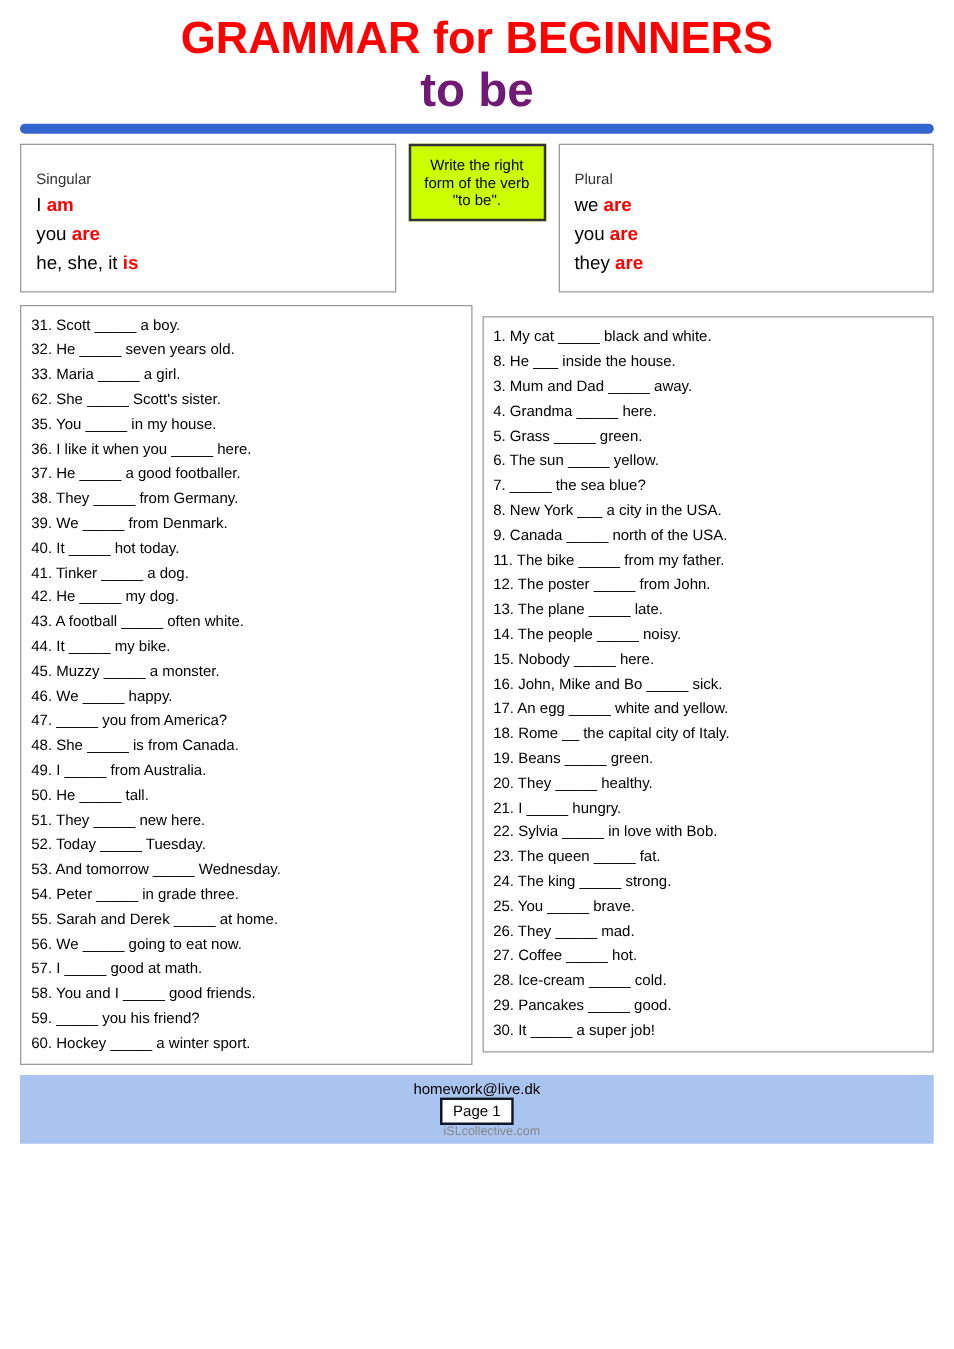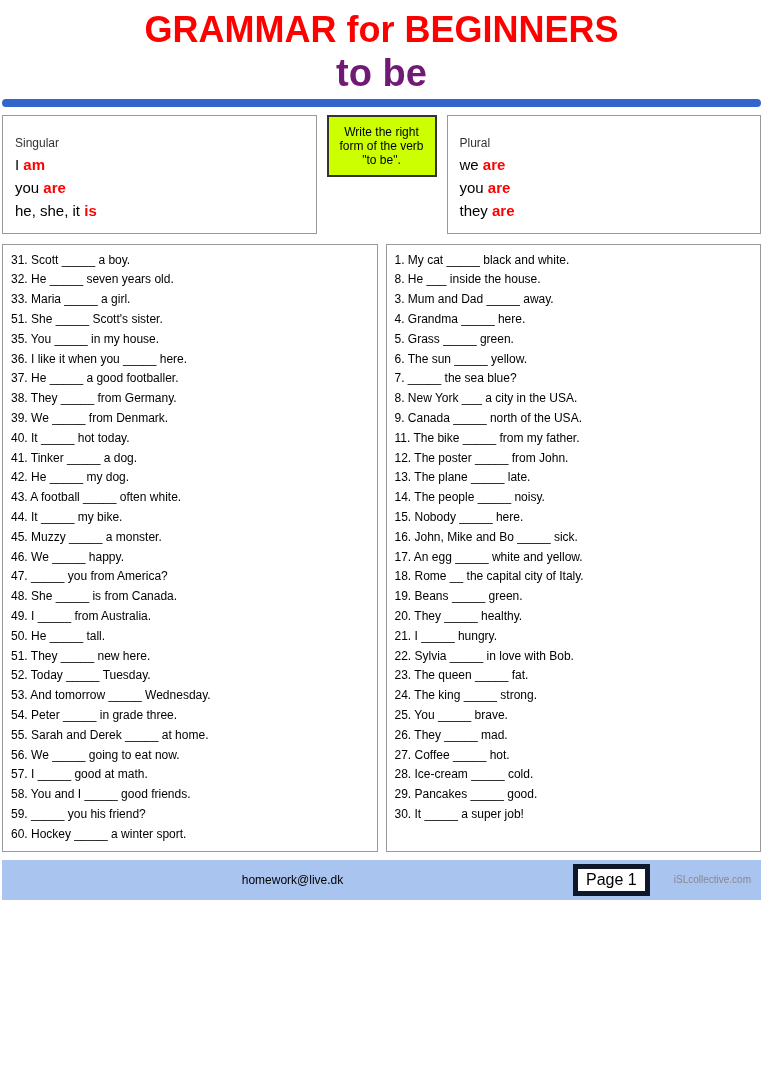--- a/index.html
+++ b/index.html
@@ -6,21 +6,21 @@
     body {
       width: 763px;
       min-height: 1079px;
       background: white;
       font-family: Arial, sans-serif;
       font-size: 13px;
     }
     .page {
       width: 763px;
       min-height: 1079px;
-      padding: 10px 2px;
+      padding: 10px 16px;
       background: white;
     }
     .title-main {
       text-align: center;
       font-size: 36px;
       font-weight: bold;
       color: red;
       font-family: 'Arial Black', Arial, sans-serif;
       line-height: 1.1;
       margin-bottom: 2px;
@@ -67,48 +67,50 @@
       padding: 8px;
       width: 110px;
       text-align: center;
       font-size: 12px;
       background: #ccff00;
       align-self: flex-start;
     }
     .exercises-container {
       display: flex;
       gap: 8px;
+      align-items: center;
     }
     .exercise-box {
       border: 1.5px solid #999;
       padding: 6px 8px;
       flex: 1;
       font-size: 12px;
       line-height: 1.65;
     }
     .exercise-box .item {
       white-space: nowrap;
     }
     .footer {
       display: flex;
       align-items: center;
       background: #aac4f0;
       margin-top: 8px;
       padding: 4px 10px;
       font-size: 12px;
+      flex-direction: column;
     }
     .footer-email {
       flex: 1;
       text-align: center;
     }
     .footer-page {
-      border: 5px solid #0f172a;
+      border: 2px solid #0f172a;
       background: white;
       padding: 2px 8px;
-      font-size: 16px;
+      font-size: 12px;
     }
     .watermark {
       font-size: 10px;
       color: #888;
       margin-left: 24px;
     }
   </style>
 </head>
 <body>
 
@@ -146,21 +148,21 @@
         they <span class="red-word">are</span>
       </div>
     </div>
   </div>
 
   <div class="exercises-container">
     <div class="exercise-box" id="left-exercise">
     <div class="item">31. Scott _____ a boy.</div>
         <div class="item">32. He _____ seven years old.</div>
         <div class="item">33. Maria _____ a girl.</div>
-        <div class="item">51. She _____ Scott's sister.</div>
+        <div class="item">62. She _____ Scott's sister.</div>
         <div class="item">35. You _____ in my house.</div>
         <div class="item">36. I like it when you _____ here.</div>
         <div class="item">37. He _____ a good footballer.</div>
         <div class="item">38. They _____ from Germany.</div>
         <div class="item">39. We _____ from Denmark.</div>
         <div class="item">40. It _____ hot today.</div>
         <div class="item">41. Tinker _____ a dog.</div>
         <div class="item">42. He _____ my dog.</div>
         <div class="item">43. A football _____ often white.</div>
         <div class="item">44. It _____ my bike.</div>

